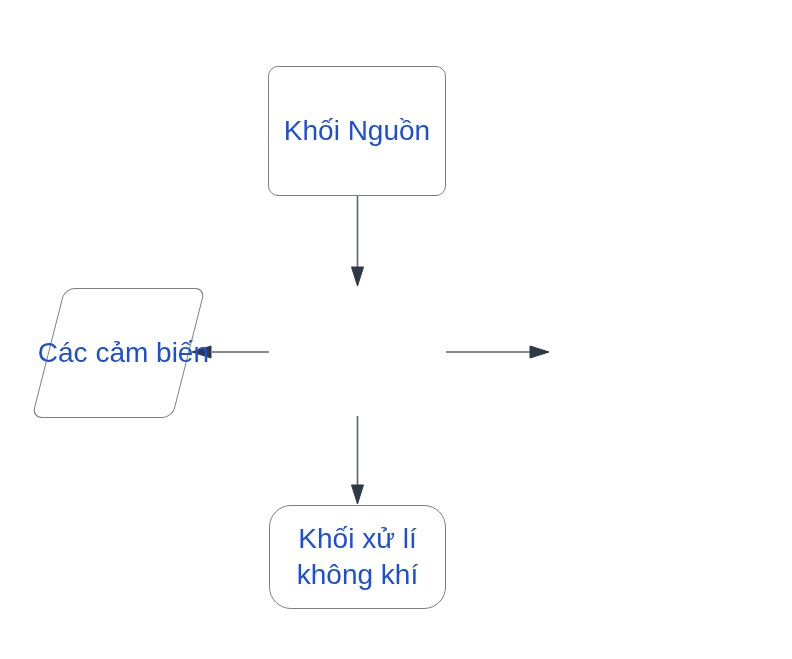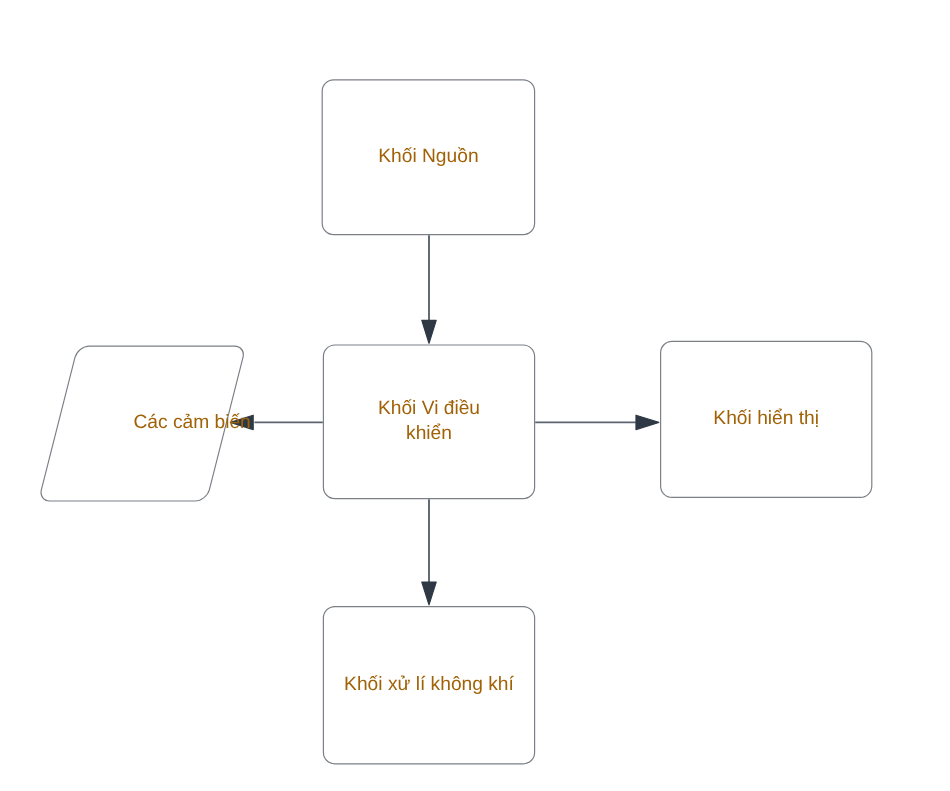--- a/index.html
+++ b/index.html
@@ -29,30 +29,30 @@
     position: absolute;
     background: #ffffff;
     border: 1.5px solid #7b8087;
     border-radius: 10px;
     display: flex;
     align-items: center;
     justify-content: center;
   }
 
   .node-label {
-    color: #a16207;
-    font-size: 16px;
+    color: #1d4ed8;
+    font-size: 28px;
     line-height: 1.3;
     text-align: center;
   }
 
   .node-power   { left: 268px; top: 66px;  width: 178px; height: 130px; }
   .node-mcu     { left: 269px; top: 287px; width: 177px; height: 129px; }
   .node-display { left: 550px; top: 284px; width: 177px; height: 131px; }
-  .node-air     { left: 269px; top: 505px; width: 177px; height: 132px; }
+  .node-air     { left: 269px; top: 505px; width: 177px; height: 104px; border-radius: 22px; }
 
   .node-mcu .node-label { width: 125px; }
   .node-air .node-label { width: 160px; }
 
   .node-sensors {
     position: absolute;
     left: 48px;
     top: 288px;
     width: 141px;
     height: 130px;
@@ -111,30 +111,24 @@
     <g>
       <line class="edge-line" x1="357.5" y1="416" x2="357.5" y2="486"></line>
       <polygon class="edge-head" points="357.5,504 351.5,485 363.5,485"></polygon>
     </g>
   </svg>
 
   <div class="node node-power">
     <div class="node-label">Khối Nguồn</div>
   </div>
 
-  <div class="node node-mcu">
-    <div class="node-label">Khối Vi điều khiển</div>
-  </div>
 
   <div class="node-sensors"></div>
   <div class="sensors-label-wrap">
     <div class="node-label">Các cảm biến</div>
   </div>
 
-  <div class="node node-display">
-    <div class="node-label">Khối hiển thị</div>
-  </div>
 
   <div class="node node-air">
     <div class="node-label">Khối xử lí không khí</div>
   </div>
 
 </div>
 
 </body></html>

